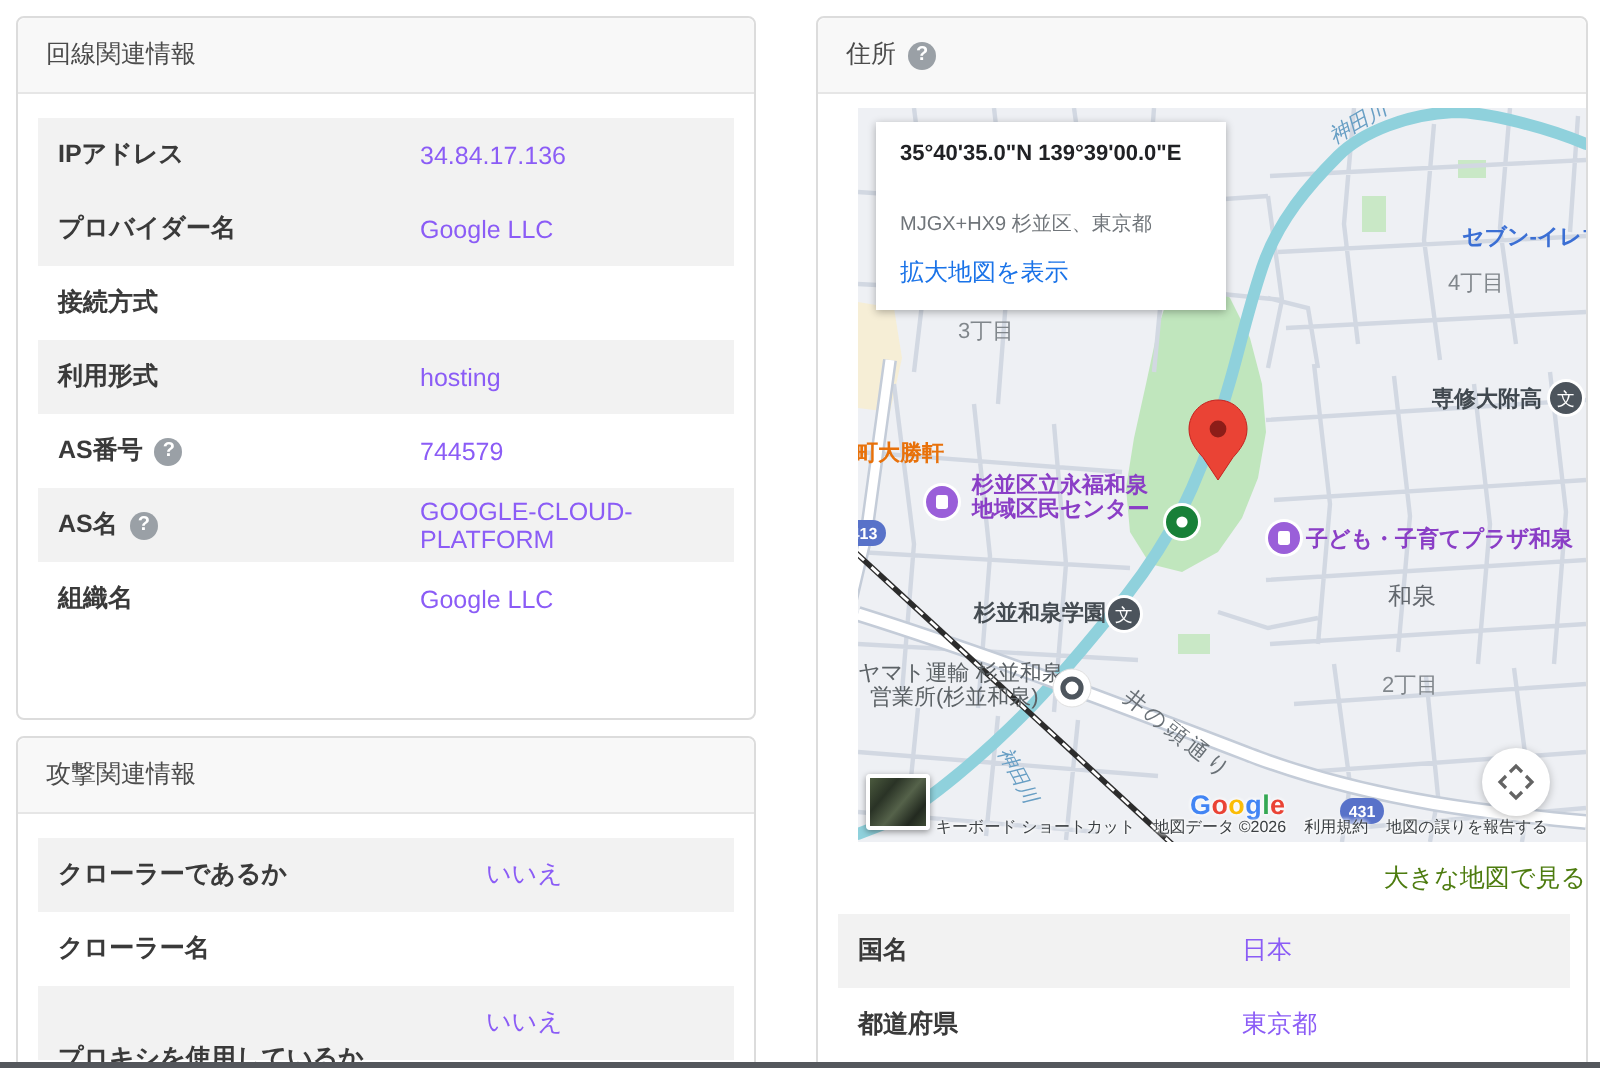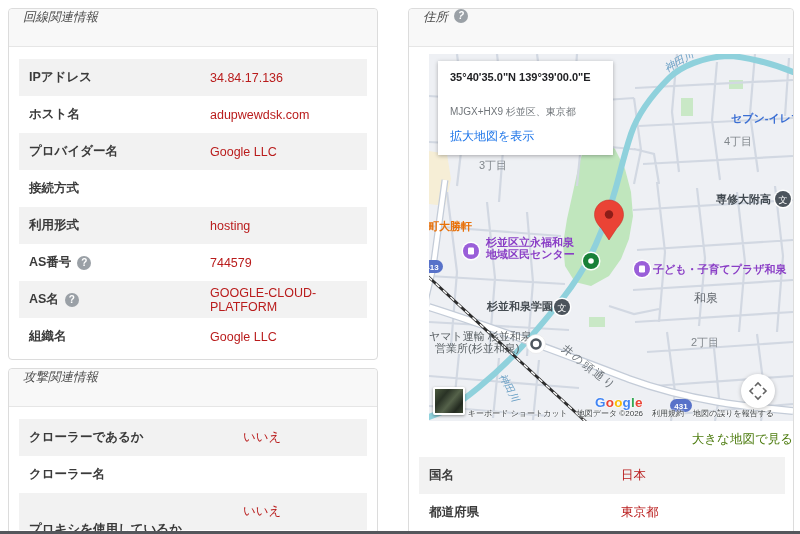--- a/index.html
+++ b/index.html
@@ -4,30 +4,30 @@
 <style>
   * { box-sizing: border-box; }
   html,body { margin:0; padding:0; }
   body {
     width:800px; height:534px; overflow:hidden; position:relative;
     background:#fff; font-family:"Liberation Sans","DejaVu Sans",sans-serif;
     color:#3c3c3c;
   }
   .card { position:absolute; background:#fff; border:1px solid #dcdcdc; border-radius:4px; }
   .card-header {
-    height:38px; display:flex; padding:0 14px;
+    height:38px; display:flex; align-items:center; padding:0 14px;
     font-size:12.5px; color:#4b4b4b; background:#f8f8f8;
-    border-bottom:1px solid #e6e6e6; border-radius:4px 4px 0 0;font-style:italic;
+    border-bottom:1px solid #e6e6e6; border-radius:4px 4px 0 0;
   }
   .info-table { padding:12px 10px 6px 10px; }
   .row { display:flex; align-items:center; height:37px; padding:0 8px 0 10px; font-size:12.5px;gap:44px; }
   .row.gray { background:#f2f2f2; }
   .row .lbl { width:137px; flex-shrink:0; font-weight:bold; color:#3a3a3a; display:flex; align-items:center; }
   .addr-table .row .lbl { width:148px; }
-  .row .val { color:#b91c1c; }
+  .row .val { color:#8b5cf6; }
   .help {
     display:inline-block; width:14px; height:14px; border-radius:50%;
     background:#9aa0a6; color:#fff; font-size:10px; line-height:14px;
     text-align:center; margin-left:6px; font-weight:bold; flex-shrink:0;
   }
   
   .map {
     position:absolute; left:20px; top:45px; width:364px; height:367px;
     background:#eef0f4; overflow:hidden;
   }
@@ -78,26 +78,20 @@
 <div class="card" style="left:8px; top:8px; width:370px; height:352px;">
   <div class="card-header">
     <span>回線関連情報</span>
   </div>
   <div class="info-table">
     <div class="row gray">
       <span class="lbl">
           <span>IPアドレス</span>
         </span>
       <span class="val">34.84.17.136</span>
-    </div>
-    <div class="row">
-      <span class="lbl">
-          <span>ホスト名</span>
-        </span>
-      <span class="val">adupwewdsk.com</span>
     </div>
     <div class="row gray">
       <span class="lbl">
           <span>プロバイダー名</span>
         </span>
       <span class="val">Google LLC</span>
     </div>
     <div class="row">
       <span class="lbl">
           <span>接続方式</span>

